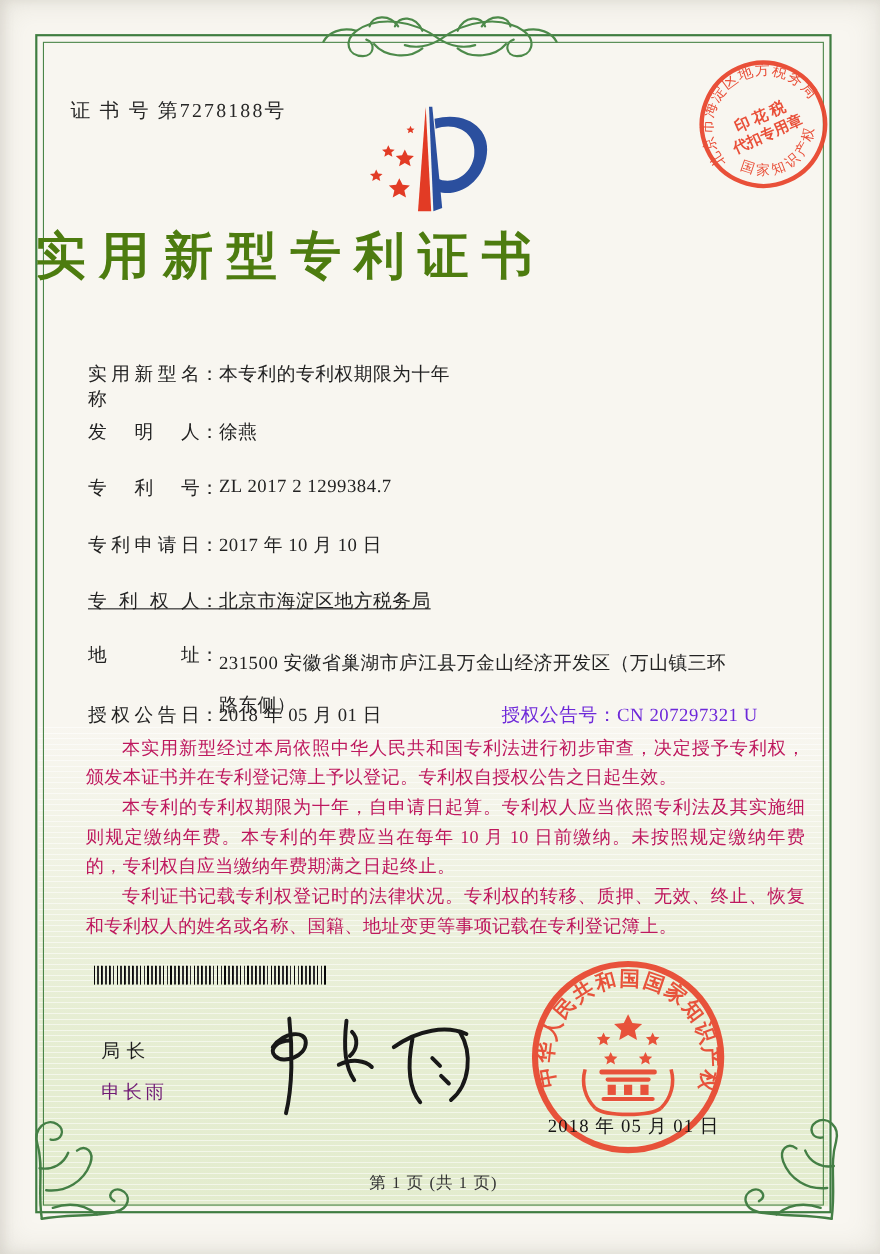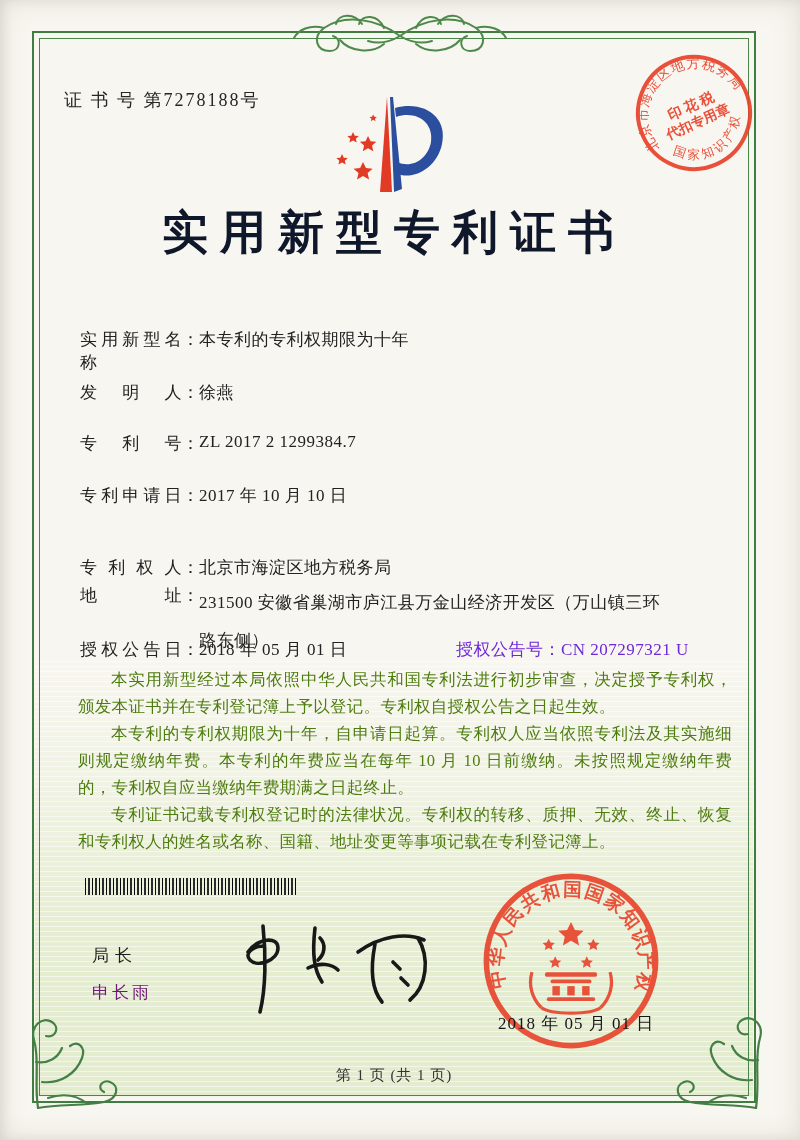--- a/index.html
+++ b/index.html
@@ -16,29 +16,29 @@
     border:2.5px solid #3f7d41;}
   .frame-inner{position:absolute;left:39px;top:38px;right:51px;bottom:44px;
     border:1px solid #4a8549;}
   
   .guilloche{position:absolute;left:35px;right:47px;top:660px;height:437px;pointer-events:none;
     background:
       repeating-linear-gradient(0deg, rgba(255,255,255,.55) 0 1px, rgba(0,0,0,0) 1px 5px),
       linear-gradient(180deg, rgba(232,239,216,0) 0%, rgba(230,238,211,.45) 30%, rgba(227,236,206,.85) 60%, #e3ecce 100%);}
   .abs{position:absolute;}
   .cert-number{left:64px;top:88px;font-size:18px;letter-spacing:2px;color:#262626;}
-  .title{left:32px;right:44px;top:202px;text-align:center;font-size:46px;font-weight:bold;
-    letter-spacing:12px;color:#0f172a;}
+  .title{left:32px;right:44px;top:202px;text-align:left;font-size:46px;font-weight:bold;
+    letter-spacing:12px;color:#4d7c0f;}
   .field{left:80px;font-size:17px;letter-spacing:.5px;display:flex;align-items:flex-start;color:#222;}
   .flabel{display:inline-block;width:102px;text-align:justify;text-align-last:justify;flex:none;}
   .fcolon{flex:none;width:17px;}
   .fvalue{display:inline-block;}
   .fvalue.addr{width:472px;line-height:38px;}
   .body-text{left:78px;right:68px;top:666px;font-size:16.5px;line-height:27px;
-    color:#4d7c0f;text-align:justify;letter-spacing:.3px;}
+    color:#be185d;text-align:justify;letter-spacing:.3px;}
   .body-text p{margin:0;text-indent:2em;}
   .barcode{left:85px;top:878px;width:212px;height:17px;
     background:
       repeating-linear-gradient(90deg,#2a2a2a 0 1.5px,transparent 1.5px 3.5px),
       repeating-linear-gradient(90deg,#2a2a2a 0 1px,transparent 1px 7px);
     background-blend-mode:multiply;}
   .director-title{left:92px;top:944px;font-size:17px;letter-spacing:6px;color:#1f1f1f;}
   .director-name{left:92px;top:981px;font-size:17px;letter-spacing:3px;color:#701a75;}
   .seal-date{left:498px;top:1012px;font-size:17px;color:#161616;letter-spacing:1px;z-index:6;}
   .footer{left:32px;right:44px;top:1066px;text-align:center;font-size:15px;color:#333;letter-spacing:1px;}
@@ -141,21 +141,21 @@
 <div class="abs field" style="top:432px;">
   <span class="flabel">专利号</span>
     <span class="fcolon">：</span>
     <span class="fvalue">ZL 2017 2 1299384.7</span>
 </div>
 <div class="abs field" style="top:484px;">
   <span class="flabel">专利申请日</span>
     <span class="fcolon">：</span>
     <span class="fvalue">2017 年 10 月 10 日</span>
 </div>
-<div class="abs field" style="top:556px;">
+<div class="abs field" style="top:535px;text-decoration:underline;">
   <span class="flabel">专利权人</span>
     <span class="fcolon">：</span>
     <span class="fvalue">北京市海淀区地方税务局</span>
 </div>
 <div class="abs field" style="top:584px;">
   <span class="flabel">地址</span>
     <span class="fcolon">：</span>
     <span class="fvalue addr">231500 安徽省巢湖市庐江县万金山经济开发区（万山镇三环路东侧）</span>
 </div>
 <div class="abs field" style="top:638px;">

